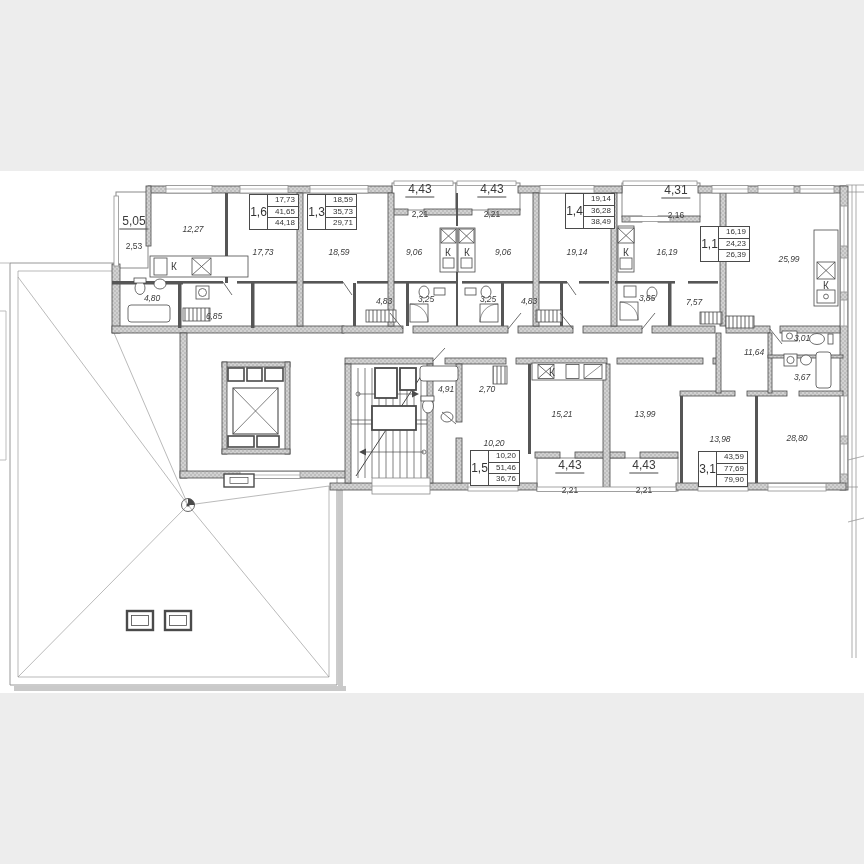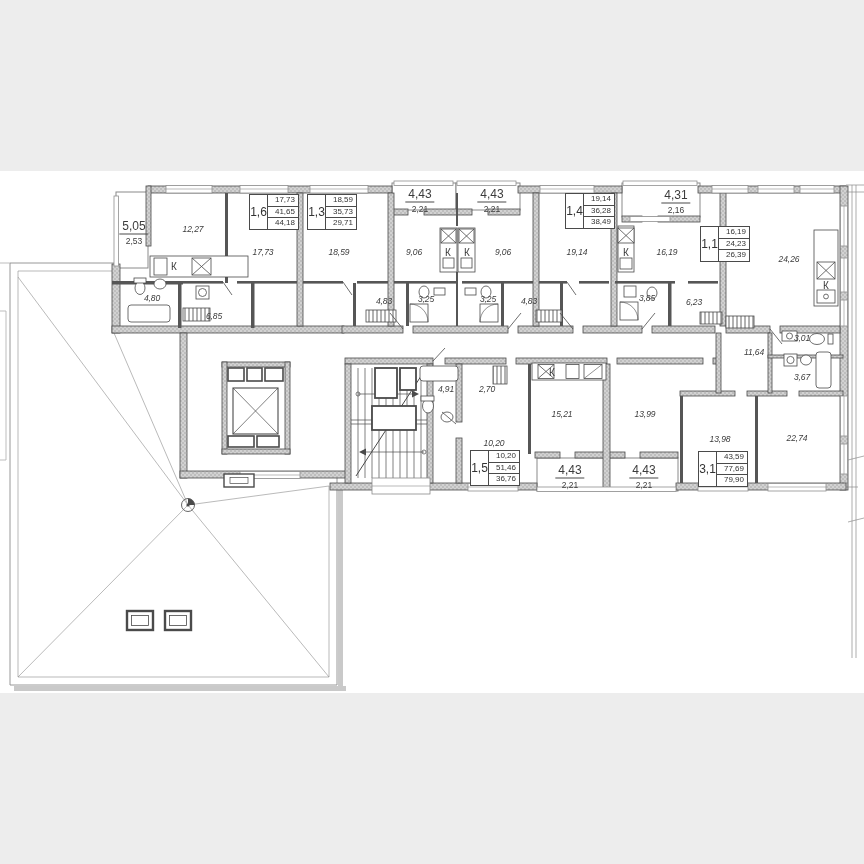--- a/index.html
+++ b/index.html
@@ -5,21 +5,21 @@
   html,body{margin:0;padding:0;background:#ededed;}
   .stage{position:relative;width:864px;height:864px;background:#ededed;overflow:hidden;
          font-family:"Liberation Sans",sans-serif;}
   .sheet{position:absolute;left:0;top:171px;width:864px;height:522px;background:#ffffff;}
   svg.plan{position:absolute;left:0;top:0;}
   .lbl{position:absolute;transform:translate(-50%,-50%);font-size:8.5px;letter-spacing:-0.1px;
        color:#3c3c3c;white-space:nowrap;font-style:italic;}
   .kmark{position:absolute;transform:translate(-50%,-50%);font-size:10px;color:#3c3c3c;}
   .frac{position:absolute;transform:translate(-50%,-50%);text-align:center;color:#3c3c3c;}
   .frac .ft{font-size:12px;border-bottom:1px solid #4a4a4a;padding:0 3px 1px;}
-  .frac .fb{font-size:8.5px;padding-top:1px;}
+  .frac .fb{font-size:8.5px;padding-top:11px;}
   .unit-table{position:absolute;display:flex;background:#fff;border:1px solid #4a4a4a;color:#333;}
   .unit-num{width:17px;display:flex;align-items:center;justify-content:center;
             font-size:12px;border-right:1px solid #4a4a4a;}
   .unit-rows{display:flex;flex-direction:column;}
   .ur{width:27px;font-size:8px;line-height:10.5px;text-align:right;padding-right:3px;
       border-bottom:1px solid #4a4a4a;}
   .ur:last-child{border-bottom:none;}
 </style>
 </head>
 <body>
@@ -362,39 +362,39 @@
     </g>
   </svg>
 
   <span class="lbl" style="left:193px;top:229px">12,27</span>
   <span class="lbl" style="left:263px;top:252px">17,73</span>
   <span class="lbl" style="left:339px;top:252px">18,59</span>
   <span class="lbl" style="left:414px;top:252px">9,06</span>
   <span class="lbl" style="left:503px;top:252px">9,06</span>
   <span class="lbl" style="left:577px;top:252px">19,14</span>
   <span class="lbl" style="left:667px;top:252px">16,19</span>
-  <span class="lbl" style="left:789px;top:259px">24,26</span>
+  <span class="lbl" style="left:789px;top:259px">25,99</span>
   <span class="lbl" style="left:152px;top:298px">4,80</span>
   <span class="lbl" style="left:214px;top:316px">6,85</span>
   <span class="lbl" style="left:384px;top:301px">4,83</span>
   <span class="lbl" style="left:426px;top:299px">3,25</span>
   <span class="lbl" style="left:488px;top:299px">3,25</span>
   <span class="lbl" style="left:529px;top:301px">4,83</span>
   <span class="lbl" style="left:647px;top:298px">3,85</span>
-  <span class="lbl" style="left:694px;top:302px">6,23</span>
+  <span class="lbl" style="left:694px;top:302px">7,57</span>
   <span class="lbl" style="left:802px;top:338px">3,01</span>
   <span class="lbl" style="left:754px;top:352px">11,64</span>
   <span class="lbl" style="left:802px;top:377px">3,67</span>
   <span class="lbl" style="left:446px;top:389px">4,91</span>
   <span class="lbl" style="left:487px;top:389px">2,70</span>
   <span class="lbl" style="left:562px;top:414px">15,21</span>
   <span class="lbl" style="left:494px;top:443px">10,20</span>
   <span class="lbl" style="left:645px;top:414px">13,99</span>
   <span class="lbl" style="left:720px;top:439px">13,98</span>
-  <span class="lbl" style="left:797px;top:438px">22,74</span>
+  <span class="lbl" style="left:797px;top:438px">28,80</span>
 
   <span class="kmark" style="left:174px;top:266px">К</span>
   <span class="kmark" style="left:448px;top:252px">К</span>
   <span class="kmark" style="left:467px;top:252px">К</span>
   <span class="kmark" style="left:626px;top:252px">К</span>
   <span class="kmark" style="left:826px;top:285px">К</span>
   <span class="kmark" style="left:552px;top:372px">К</span>
 
   <div class="frac" style="left:134px;top:232px">
     <div class="ft">5,05</div>

